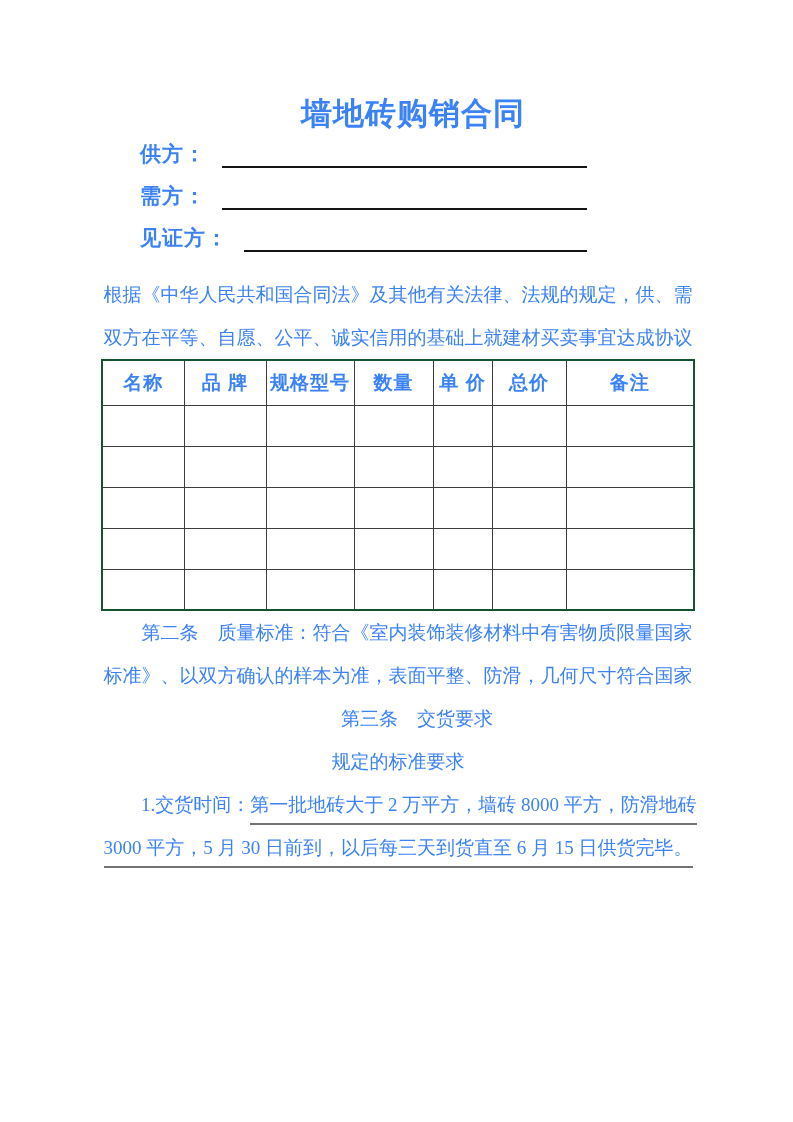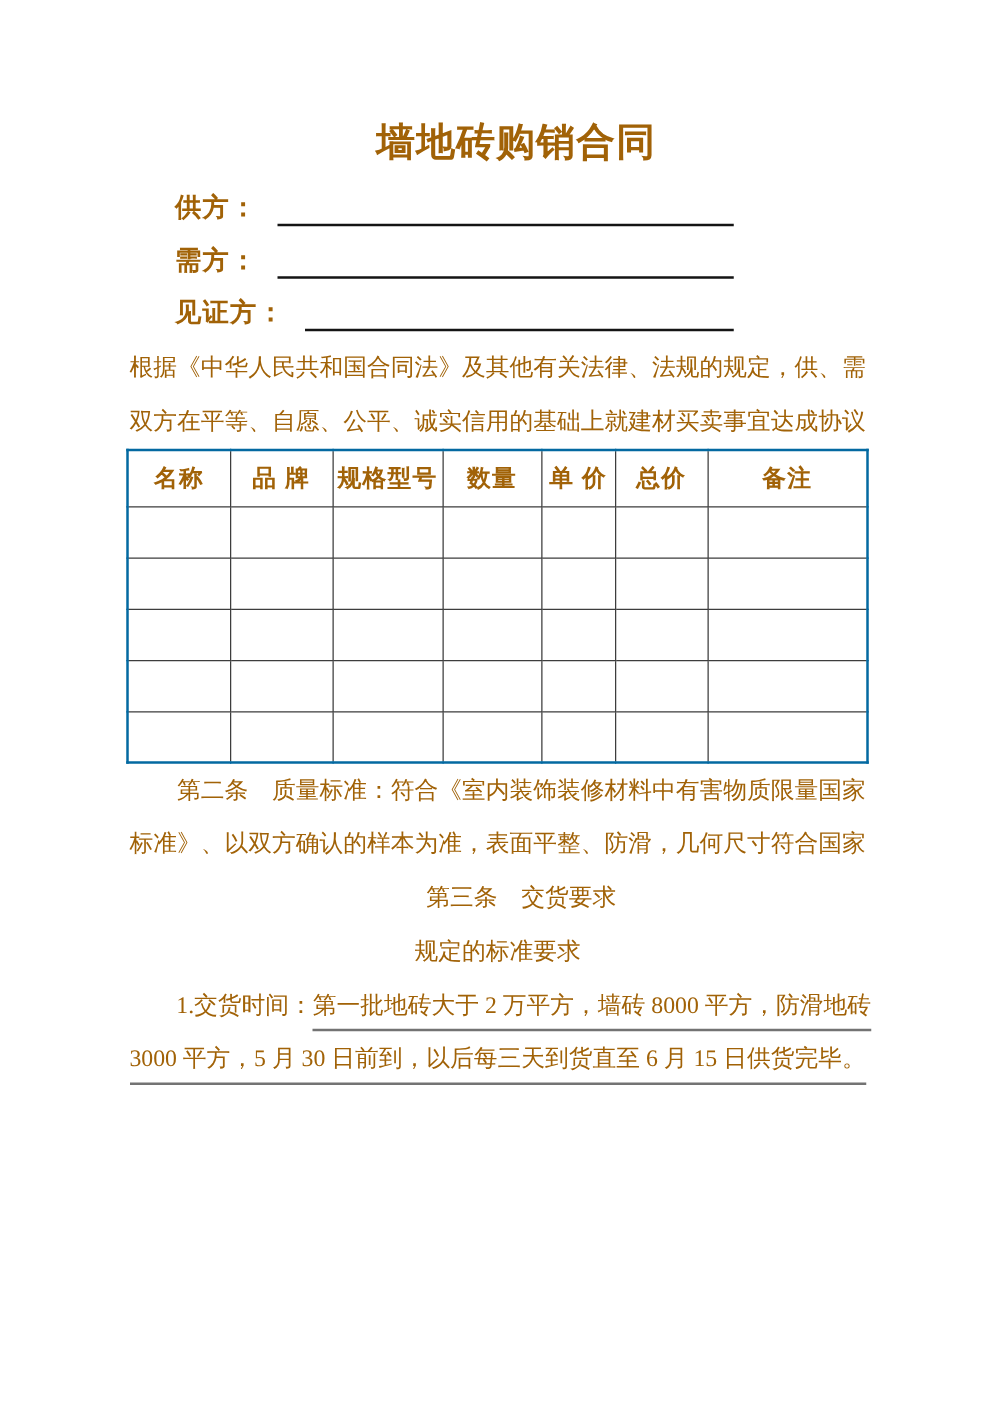--- a/index.html
+++ b/index.html
@@ -4,40 +4,39 @@
 <style>
   * { box-sizing: border-box; }
   html, body { margin: 0; padding: 0; background: #ffffff; }
 
   .page {
     position: relative;
     width: 793px;
     height: 1122px;
     margin: 0 auto;
     background: #ffffff;
-    color: #a16207;
+    color: #3b82f6;
     font-family: "Liberation Serif", "DejaVu Serif", serif;
     padding: 95px 100px 0 103px;
     overflow: hidden;
   }
 
   .doc-title {
     margin: 0 0 6px 0;
     padding-left: 30px;
     text-align: center;
     font-size: 31px;
     line-height: 38px;
     font-weight: bold;
     letter-spacing: 1px;
     font-family: "Liberation Serif", "DejaVu Serif", serif;
   }
 
   .party-row {
     display: flex;
-    align-items: flex-end;
     height: 42px;
     padding-left: 37px;
     gap: 12px;
   }
   .party-label {
     font-family: "Liberation Sans", "DejaVu Sans", sans-serif;
     font-weight: bold;
     font-size: 21px;
     line-height: 29px;
     white-space: pre;
@@ -60,21 +59,21 @@
     white-space: pre;
     text-align: center;
   }
   .indent { padding-left: 38px; }
 
   table.materials {
     table-layout: fixed;
     border-collapse: collapse;
     width: 592px;
     margin-left: -2px;
-    border: 2px solid #0369a1;
+    border: 2px solid #14532d;
   }
   .materials th, .materials td {
     border: 1px solid #3d3d3d;
     padding: 0;
   }
   .materials thead th {
     height: 45px;
     font-size: 19px;
     font-weight: bold;
     text-align: center;

